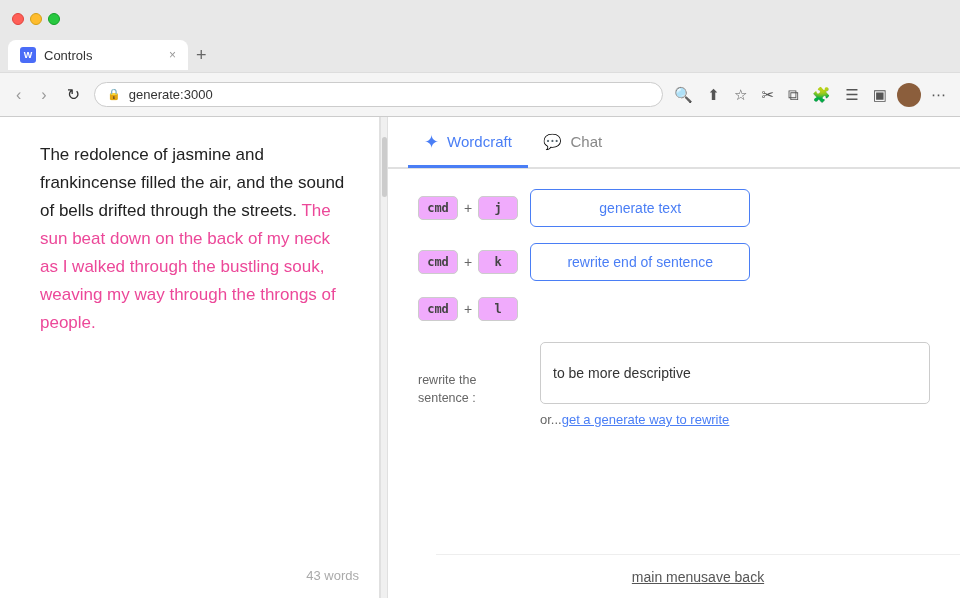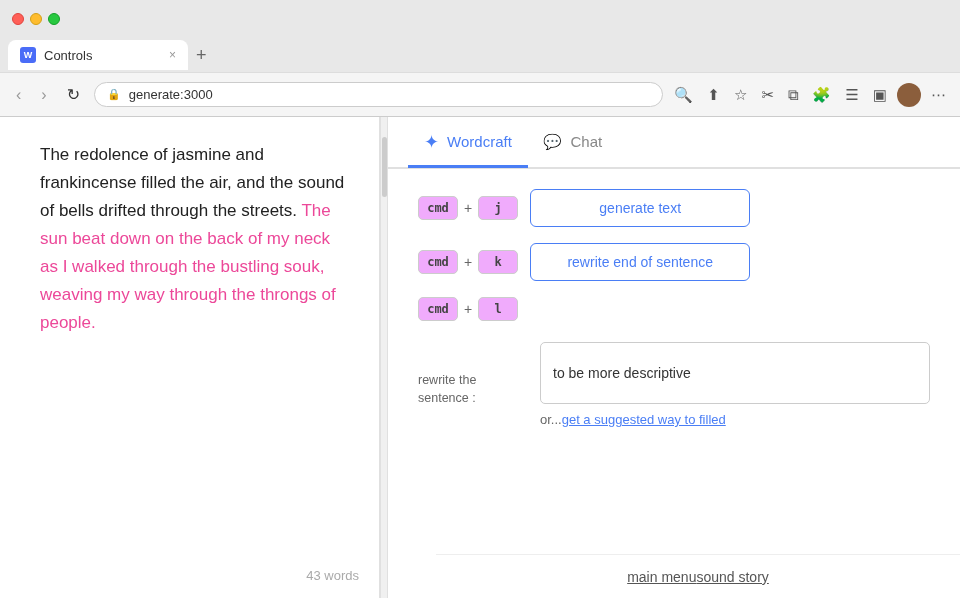--- a/index.html
+++ b/index.html
@@ -455,26 +455,26 @@
           <span class="key-plus">+</span>
           <span class="key-badge">l</span>
         </div>
       </div>
 
       <div class="rewrite-section">
         <span class="rewrite-label">rewrite the sentence :</span>
         <div class="rewrite-right">
           <input class="rewrite-input" value="to be more descriptive" placeholder="to be more descriptive" style="">
           <div class="rewrite-or">
-            <span>or...</span><a class="rewrite-link">get a suggested way to filled</a>
+            <span>or...</span><a class="rewrite-link">get a generate way to rewrite</a>
           </div>
         </div>
       </div>
 
     </div>
 
     <div class="controls-footer">
       <a class="footer-link">main menu</a>
-      <a class="footer-link">sound story</a>
+      <a class="footer-link">save back</a>
     </div>
 
   </div>
 </div>
 
 </body></html>

